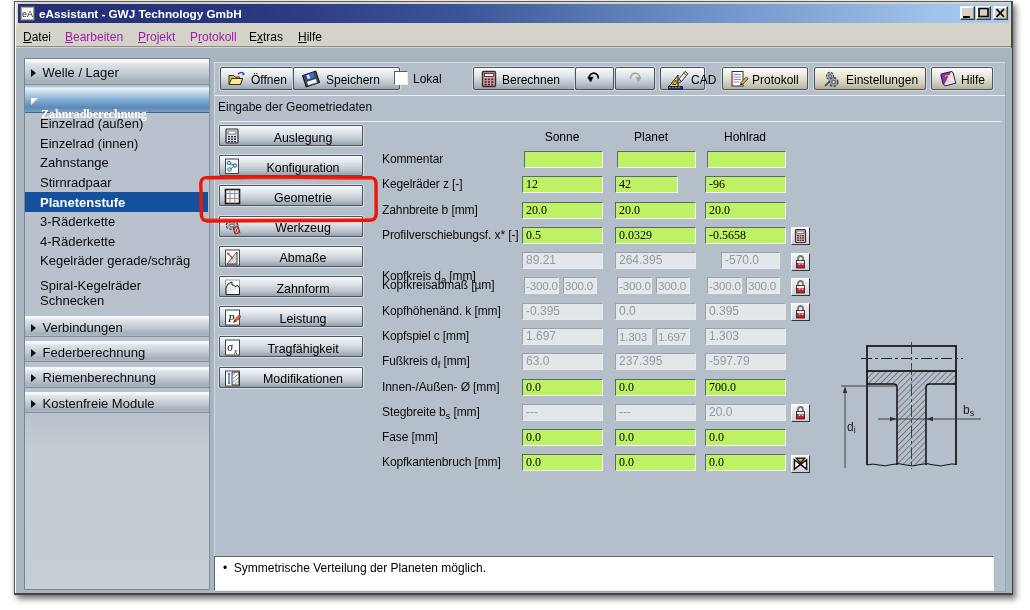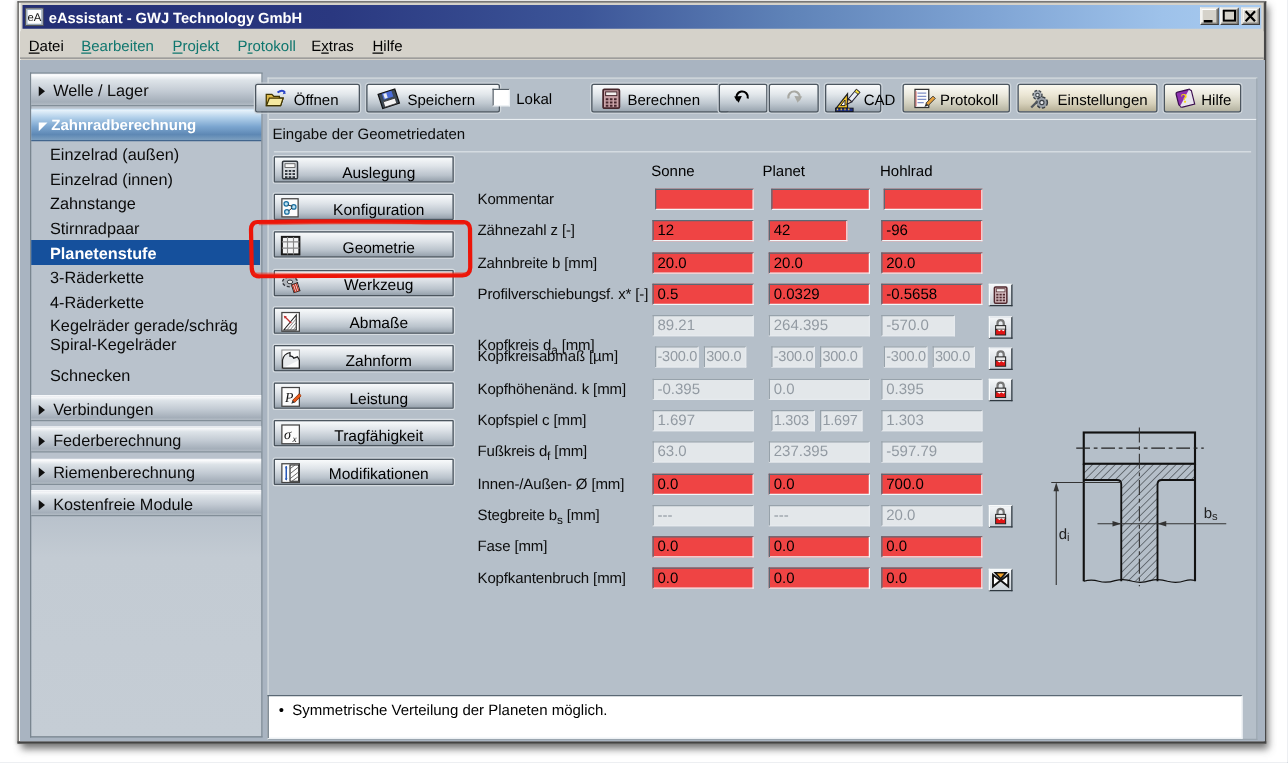--- a/index.html
+++ b/index.html
@@ -10,40 +10,40 @@
   box-shadow:2.5px 4px 6px rgba(95,95,95,.85), -1px 0 2px rgba(150,150,150,.35), inset 1.5px 0 0 #f8f8f5; }
 #titlebar { left:18px; top:4px; width:991px; height:19px;
   background:linear-gradient(90deg,#232e74 0%,#2a3880 25%,#3c5598 45%,#5f83b8 62%,#7fa4d4 78%,#9ec2ea 92%,#a9cbf0 100%); }
 #title { left:39px; top:6.5px; color:#fff; font-size:11.8px; font-weight:bold; letter-spacing:-0.05px; }
 .tbtn { top:6px; width:15px; height:14px; background:#d5d2ca; border:1px solid;
   border-color:#f4f3f0 #3c3c3c #3c3c3c #f4f3f0; box-shadow:inset -1px -1px 0 #8f8d88, inset 1px 1px 0 #fff;
   font-size:10px; font-weight:bold; color:#000; text-align:center; line-height:12px;}
 #menubar { left:16px; top:25px; width:995px; height:22px; background:#d5d2ca;
   border-bottom:1px solid #8c8c8c; }
 .mi { top:29.5px; font-size:12px; color:#000000; }
-.mi.gray { color:#0f766e; }
+.mi.gray { color:#a21caf; }
 #client { left:16px; top:48px; width:996px; height:545px; background:#a9b4c1; }
 #sidebar { left:24px; top:58px; width:186px; height:532px;
   background:linear-gradient(180deg,#b9c2cc 0%,#b9c2cc 67%,#c3cbd3 73%,#c5cdd5 100%);
   border:1px solid #79858f; border-right-color:#828e98; }
 .shdr { left:25px; width:184px; height:26px;
   background:linear-gradient(180deg,#fdfdfe 0%,#dde3e8 18%,#c2cad3 55%,#a4aeb9 90%,#b2bbc4 100%);
   border-bottom:1px solid #828e98; border-top:1px solid #f6f8fa; }
 .shdr .tri { position:absolute; left:6px; top:9px; width:0; height:0;
   border-left:5.5px solid #101010; border-top:4px solid transparent; border-bottom:4px solid transparent; }
 .shdr .t { position:absolute; left:17.5px; top:5px; font-size:13px; color:#0b0b0b; }
 .shdr.low { height:21px; }
 .shdr.low .tri { top:6.5px; }
 .shdr.low .t { top:2.5px; }
 #zhdr { left:25px; top:87px; width:184px; height:26px;
   background:linear-gradient(180deg,#e8f3fb 0%,#b2d0ea 25%,#7ca6d0 55%,#5e88b4 82%,#7c9fc0 100%);
   border-bottom:1px solid #42658d; border-top:1px solid #d2e6f6; }
 #zhdr .tri { position:absolute; left:6px; top:10px; width:0; height:0;
   border-top:7px solid #fff; border-right:7px solid transparent; }
-#zhdr .t { position:absolute; left:16px; top:5px; font-size:12px; font-weight:bold; color:#fff; }
+#zhdr .t { position:absolute; left:16px; top:19px; font-size:12px; font-weight:bold; color:#fff;font-family:Liberation Serif, serif; }
 .sit { left:25px; width:183px; height:19.6px; font-size:13px; color:#0a0a0a; }
 .sit span { position:absolute; left:15px; top:2.5px; }
 .sit.sel { background:#15509c; color:#fff; font-weight:bold; }
 #main { left:214px; top:62px; width:792px; height:530px; background:#b5bfc9;
   border:1px solid #9aa5af; border-left-color:#d4dade; border-top-color:#d4dade; }
 .btn { height:23px; border:1px solid #4c565f; border-radius:2px;
   background:linear-gradient(180deg,#fafbfc 0%,#e2e7eb 35%,#bfc8d0 70%,#9aa5b0 100%);
   box-shadow:0 0 0 1px #cfd6dc; font-size:12px; color:#000; }
 .btn.warm { background:linear-gradient(180deg,#fbfbf7 0%,#eceadf 35%,#d2d0bf 70%,#b4b2a0 100%); }
 .btn.warm2 { background:linear-gradient(180deg,#faf8ef 0%,#ece7d6 35%,#d6d0ba 70%,#b5ae94 100%); }
@@ -51,23 +51,23 @@
 .navb { left:219px; width:144px; height:21px; border:1px solid #4c565f; border-radius:1px;
   background:linear-gradient(180deg,#f8fafb 0%,#dfe4e9 35%,#bac3cc 75%,#96a1ac 100%);
   box-shadow:0 0 0 1px #d6dce1; font-size:12.4px; color:#000; }
 .navb .lbl { position:absolute; left:24px; right:0; top:4.5px; text-align:center; white-space:nowrap;}
 .navb svg, .navb .ic { position:absolute; left:4px; top:2px; }
 .grv { height:1px; background:#8d99a3; border-bottom:1px solid #e9eef2; }
 .lab { left:382px; font-size:12px; letter-spacing:-0.1px; color:#0c0c0c; white-space:nowrap;}
 sub { font-size:9.5px; }
 .fld { height:17px; border:1px solid; border-color:#5a6874 #f2f6f9 #f2f6f9 #5a6874;
   font-size:12px; line-height:15px; padding-left:3px; white-space:nowrap; overflow:hidden;}
-.fld.w { background:#ef4444; color:#000; }
+.fld.w { background:#bef264; color:#000;font-family:Liberation Serif, serif; }
 .fld.g { background:#e3e7ea; color:#929aa2; border-color:#97a2ab #e6eaee #e6eaee #97a2ab; }
-.chdr { top:130px; font-size:12px; color:#000; text-align:left; width:82px;}
+.chdr { top:130px; font-size:12px; color:#000; text-align:center; width:82px;}
 .ibtn { left:791px; width:19px; height:18px;
   background:linear-gradient(180deg,#f4f6f8, #c9d0d7);
   border:1px solid; border-color:#f8fafb #2f3840 #2f3840 #f8fafb; }
 #msg { left:214px; top:556px; width:780px; height:35px; background:#fff;
   border:1px solid; border-color:#5a6874 #eef2f5 #eef2f5 #5a6874;
   font-size:12px; color:#000; }
 #subt { left:218px; top:100px; font-size:12px; color:#0b0b0b; }
 </style></head><body>
 <div id="win" class="abs"></div>
 <div id="titlebar" class="abs"></div>
@@ -122,21 +122,21 @@
   </div>
 <div class="sit abs" style="top:211.7px">
     <span>3-Räderkette</span>
   </div>
 <div class="sit abs" style="top:231.3px">
     <span>4-Räderkette</span>
   </div>
 <div class="sit abs" style="top:250.9px">
     <span>Kegelräder gerade/schräg</span>
   </div>
-<div class="sit abs" style="top:265px">
+<div class="sit abs" style="top:275px">
     <span>Spiral-Kegelräder</span>
   </div>
 <div class="sit abs" style="top:290.1px">
     <span>Schnecken</span>
   </div>
 <div class="shdr low abs" style="top:316px">
     <div class="tri"></div>
     <div class="t">Verbindungen</div>
   </div>
 <div class="shdr low abs" style="top:341.3px">
@@ -144,21 +144,21 @@
     <div class="t">Federberechnung</div>
   </div>
 <div class="shdr low abs" style="top:366.7px">
     <div class="tri"></div>
     <div class="t">Riemenberechnung</div>
   </div>
 <div class="shdr low abs" style="top:392px">
     <div class="tri"></div>
     <div class="t">Kostenfreie Module</div>
   </div>
-<div class="btn  abs" style="left:204px;top:67px;width:84px">
+<div class="btn  abs" style="left:220px;top:67px;width:84px">
     <div style="position:absolute;left:6px;top:2px;"><svg width="20" height="17" viewBox="0 0 20 17">
 <path d="M11 4 q4 -3 6 0" fill="none" stroke="#2a46c8" stroke-width="1.6"></path>
 <path d="M16.2 3 l1.6 1.8 -2.6 0.6 z" fill="#2a46c8"></path>
 <path d="M2 14.5 L2 5.5 L6.5 5.5 L8 7 L12.5 7 L12.5 8.5 L15.5 8.5 L13.5 14.5 Z" fill="#ddb94a" stroke="#403500" stroke-width="1"></path>
 <path d="M4.5 8.5 L15.5 8.5 L13.5 14.5 L2.2 14.5 Z" fill="#f5e9a0" stroke="#403500" stroke-width="1"></path>
 </svg></div>
     <div class="lbl" style="left:30px">Öffnen</div>
   </div>
 <div class="btn  abs" style="left:293px;top:67px;width:107px">
     <div style="position:absolute;left:6px;top:2px;"><svg width="22" height="18" viewBox="0 0 22 18">
@@ -355,21 +355,21 @@
     </svg>
     <div class="lbl">Modifikationen</div>
   </div>
 <div class="chdr abs" style="left:521px">Sonne</div>
 <div class="chdr abs" style="left:610px">Planet</div>
 <div class="chdr abs" style="left:704px">Hohlrad</div>
 <div class="lab abs" style="top:152.0px">Kommentar</div>
 <div class="fld w abs" style="left:524px;top:151.0px;width:79px"></div>
 <div class="fld w abs" style="left:617px;top:151.0px;width:79px"></div>
 <div class="fld w abs" style="left:707px;top:151.0px;width:79px"></div>
-<div class="lab abs" style="top:177.3px">Zähnezahl z [-]</div>
+<div class="lab abs" style="top:177.3px">Kegelräder z [-]</div>
 <div class="fld w abs" style="left:522px;top:176.3px;width:81px">12</div>
 <div class="fld w abs" style="left:615px;top:176.3px;width:63px">42</div>
 <div class="fld w abs" style="left:705px;top:176.3px;width:81px">-96</div>
 <div class="lab abs" style="top:202.6px">Zahnbreite b [mm]</div>
 <div class="fld w abs" style="left:522px;top:201.6px;width:81px">20.0</div>
 <div class="fld w abs" style="left:615px;top:201.6px;width:81px">20.0</div>
 <div class="fld w abs" style="left:705px;top:201.6px;width:81px">20.0</div>
 <div class="lab abs" style="top:227.8px">Profilverschiebungsf. x* [-]</div>
 <div class="fld w abs" style="left:522px;top:226.8px;width:81px">0.5</div>
 <div class="fld w abs" style="left:615px;top:226.8px;width:81px">0.0329</div>
@@ -385,21 +385,21 @@
         <rect x="7.6" y="9.3" width="1.8" height="1.4"></rect>
         <rect x="10.2" y="9.3" width="1.8" height="1.4"></rect>
         <rect x="5" y="11.6" width="1.8" height="1.4"></rect>
         <rect x="7.6" y="11.6" width="1.8" height="1.4"></rect>
         <rect x="10.2" y="11.6" width="1.8" height="1.4"></rect>
       </g>
     </svg></div>
 <div class="lab abs" style="top:269px">Kopfkreis d<sub>a</sub> [mm]</div>
 <div class="fld g abs" style="left:522px;top:252.1px;width:81px">89.21</div>
 <div class="fld g abs" style="left:615px;top:252.1px;width:81px">264.395</div>
-<div class="fld g abs" style="left:705px;top:252.1px;width:59px">-570.0</div>
+<div class="fld g abs" style="left:721px;top:252.1px;width:59px">-570.0</div>
 <div class="ibtn abs" style="top:252.6px"><svg width="17" height="16" viewBox="0 0 17 16">
       <path d="M6 7 L6 4.5 Q6 2 8.5 2 Q11 2 11 4.5 L11 7" fill="none" stroke="#777" stroke-width="1.8"></path>
       <rect x="4.5" y="6.5" width="8" height="3" fill="#e8e8e8" stroke="#222" stroke-width="0.8"></rect>
       <rect x="4.5" y="9.5" width="8" height="4.5" fill="#e01414" stroke="#222" stroke-width="0.8"></rect>
       <path d="M5 9.5 L12 9.5 L10.8 11 L9 9.8 L7.5 11 L6 9.8 Z" fill="#fff"></path>
     </svg></div>
 <div class="lab abs" style="top:278.4px">Kopfkreisabmaß [µm]</div>
 <div class="fld g abs" style="left:523.5px;top:277.4px;width:35px;padding-left:1.5px;font-size:11.6px;letter-spacing:-0.2px">-300.0</div>
 <div class="fld g abs" style="left:562.5px;top:277.4px;width:34.5px;padding-left:1.5px;font-size:11.6px;letter-spacing:-0.2px">300.0</div>
 <div class="fld g abs" style="left:616.5px;top:277.4px;width:35px;padding-left:1.5px;font-size:11.6px;letter-spacing:-0.2px">-300.0</div>

